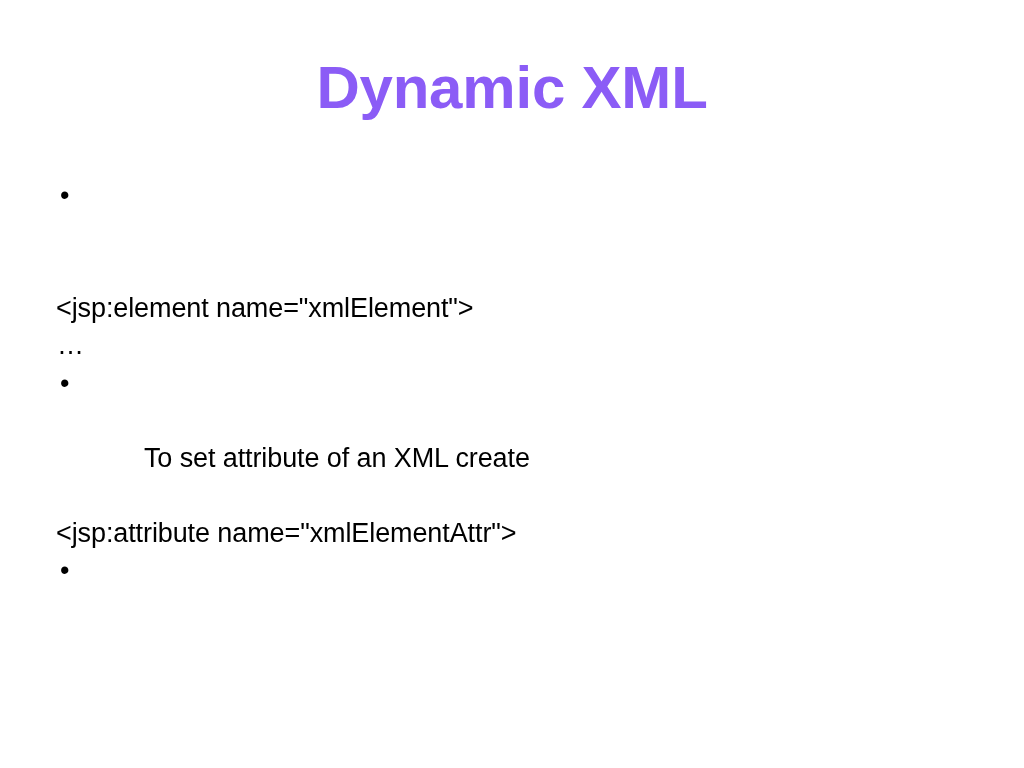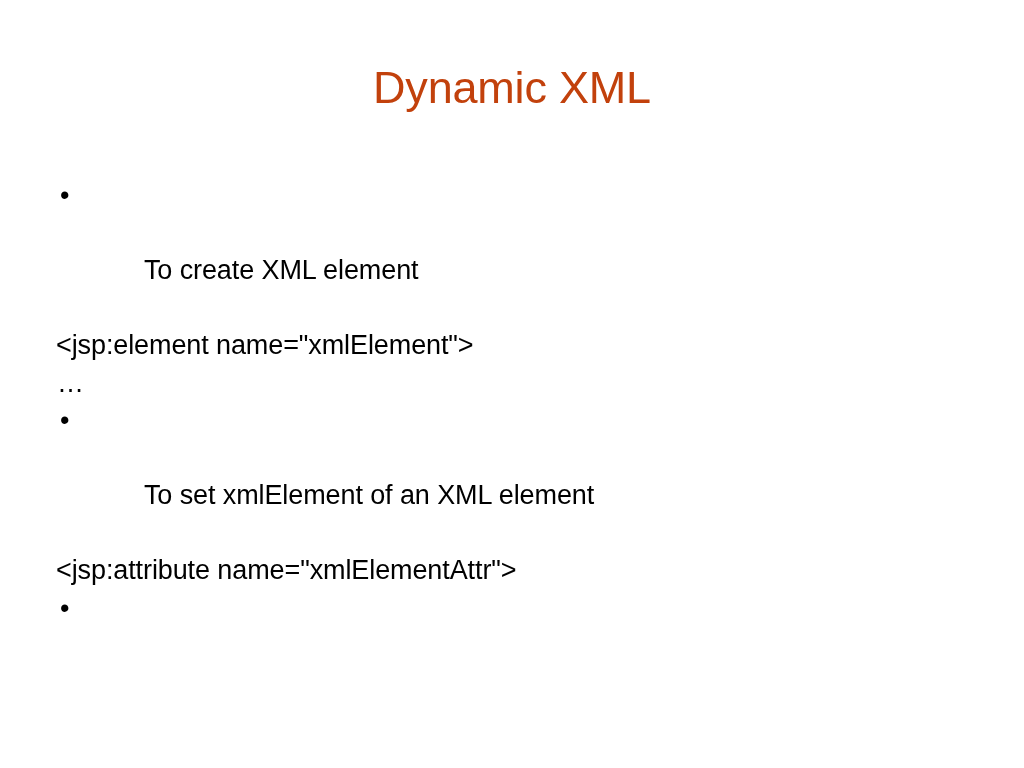--- a/index.html
+++ b/index.html
@@ -22,25 +22,25 @@
     background: #ffffff;
   }
 
   
   .slide-title {
     position: absolute;
     left: 0;
     right: 0;
     top: 56px;
     text-align: center;
-    font-size: 45px;
+    font-size: 60px;
     line-height: 64px;
-    font-weight: 400;
+    font-weight: 700;
     letter-spacing: -0.2px;
-    color: #c2410c;
+    color: #8b5cf6;
     white-space: nowrap;
   }
 
   
   .slide-body {
     position: absolute;
     left: 56px;
     top: 177px;
     width: 900px;
   }
@@ -92,31 +92,30 @@
 <body>
 
 <div class="slide">
 
   <div class="slide-title">Dynamic XML</div>
 
   <div class="slide-body">
 
     <div class="line bullet">
       <span class="bullet-marker">•</span>
-      <span class="bullet-text">To create XML element</span>
     </div>
 
     <div class="line code">&lt;jsp:element name="xmlElement"&gt;</div>
 
     <div class="line ellipsis">…</div>
 
 
     <div class="line bullet">
       <span class="bullet-marker">•</span>
-      <span class="bullet-text">To set xmlElement of an XML element</span>
+      <span class="bullet-text">To set attribute of an XML create</span>
     </div>
 
     <div class="line code">&lt;jsp:attribute name="xmlElementAttr"&gt;</div>
 
 
 
     <div class="line bullet">
       <span class="bullet-marker">•</span>
       
     </div>

